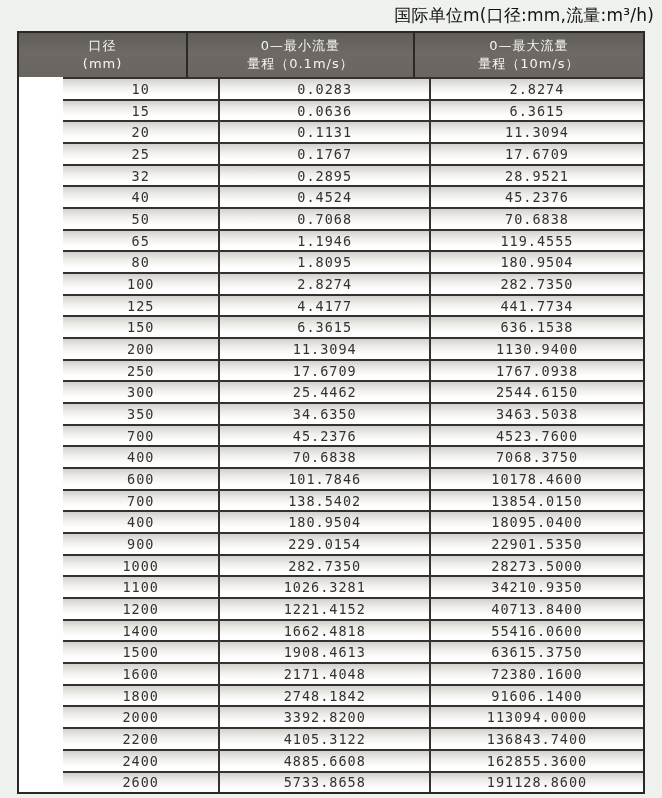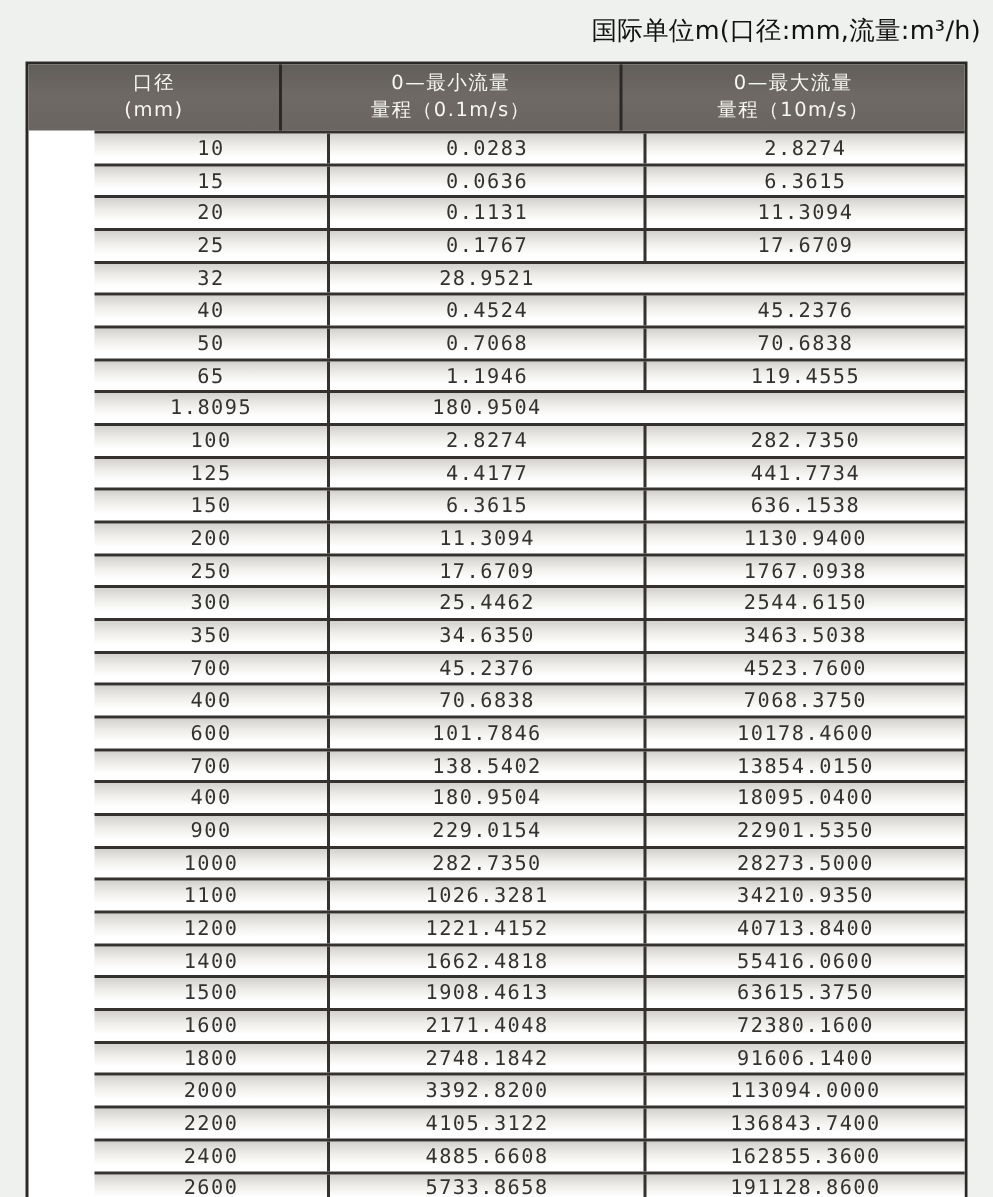--- a/index.html
+++ b/index.html
@@ -7,21 +7,21 @@
     padding: 0;
   }
   body {
     width: 662px;
     height: 798px;
     background: #eff1ee;
     font-family: "DejaVu Sans", "Liberation Sans", sans-serif;
     overflow: hidden;
   }
   .title-bar {
-    height: 41px;
+    height: 31px;
     display: flex;
     align-items: center;
     justify-content: flex-end;
     padding-right: 8px;
     box-sizing: border-box;
     font-size: 17px;
     color: #121212;
     letter-spacing: 0.2px;
   }
   .table-wrap {
@@ -111,38 +111,40 @@
     <div class="td">0.1131</div>
     <div class="td">11.3094</div>
   </div>
       <div class="tr">
     <div class="td">25</div>
     <div class="td">0.1767</div>
     <div class="td">17.6709</div>
   </div>
       <div class="tr">
     <div class="td">32</div>
+    <div class="td">0.2895</div>
     <div class="td">28.9521</div>
   </div>
       <div class="tr">
     <div class="td">40</div>
     <div class="td">0.4524</div>
     <div class="td">45.2376</div>
   </div>
       <div class="tr">
     <div class="td">50</div>
     <div class="td">0.7068</div>
     <div class="td">70.6838</div>
   </div>
       <div class="tr">
     <div class="td">65</div>
     <div class="td">1.1946</div>
     <div class="td">119.4555</div>
   </div>
       <div class="tr">
+    <div class="td">80</div>
     <div class="td">1.8095</div>
     <div class="td">180.9504</div>
   </div>
       <div class="tr">
     <div class="td">100</div>
     <div class="td">2.8274</div>
     <div class="td">282.7350</div>
   </div>
       <div class="tr">
     <div class="td">125</div>

